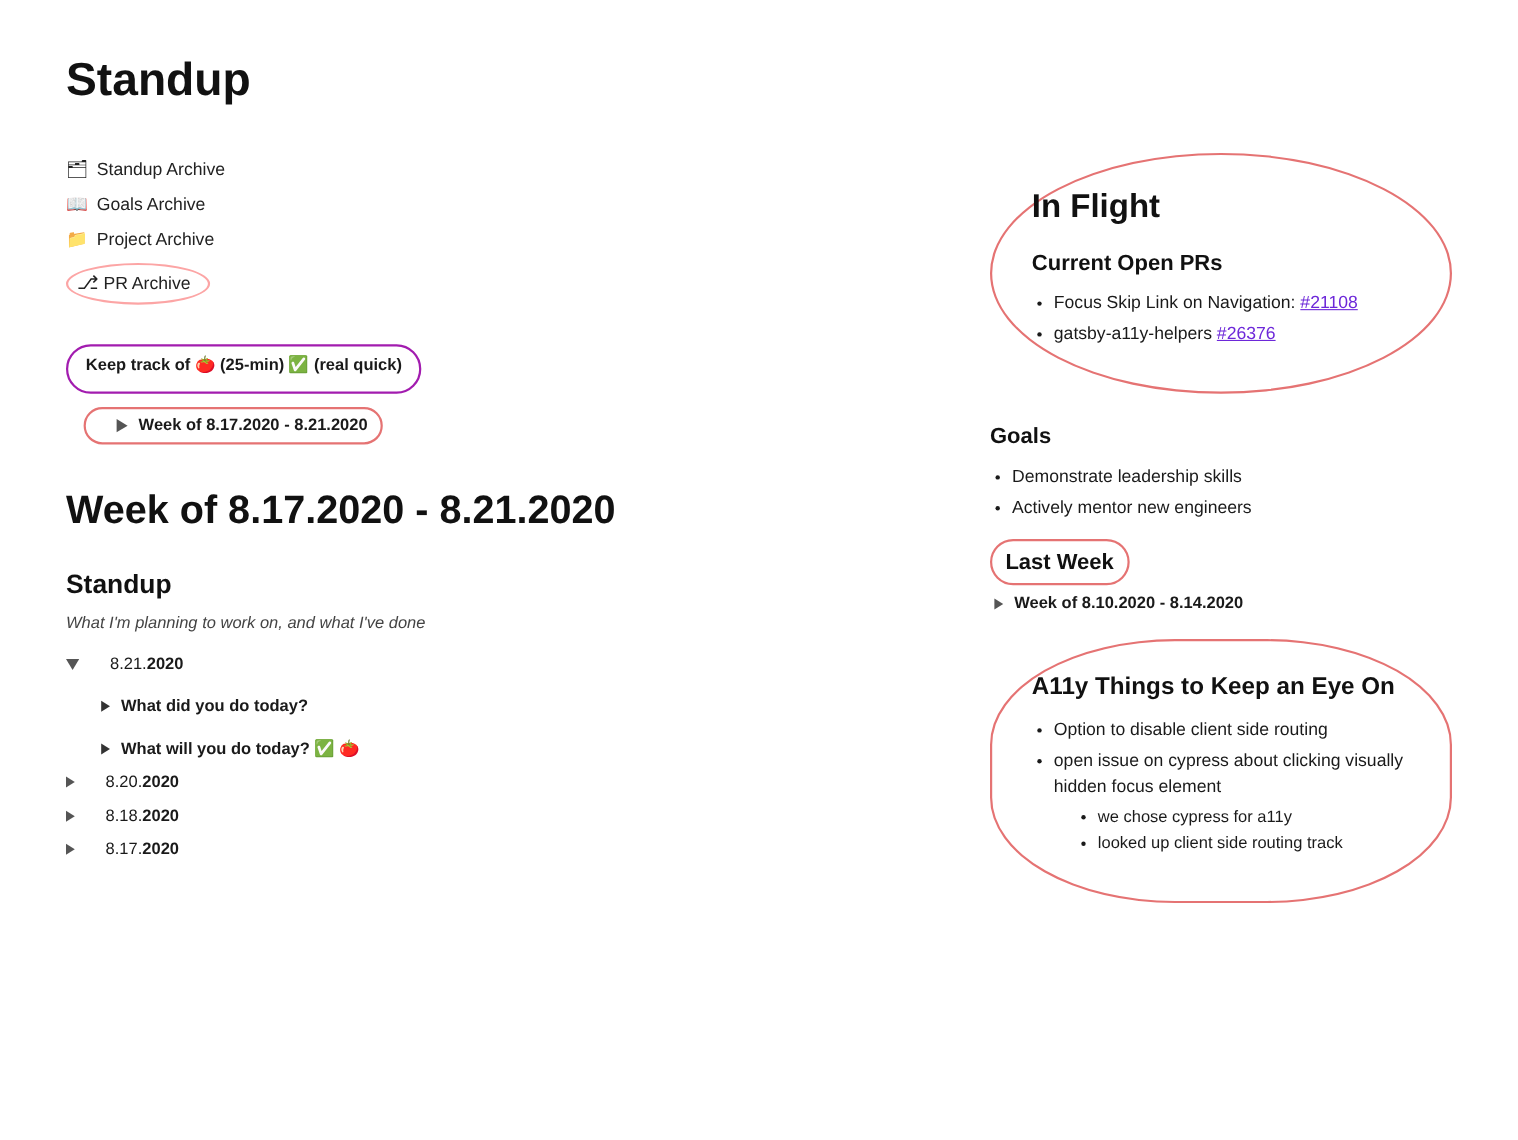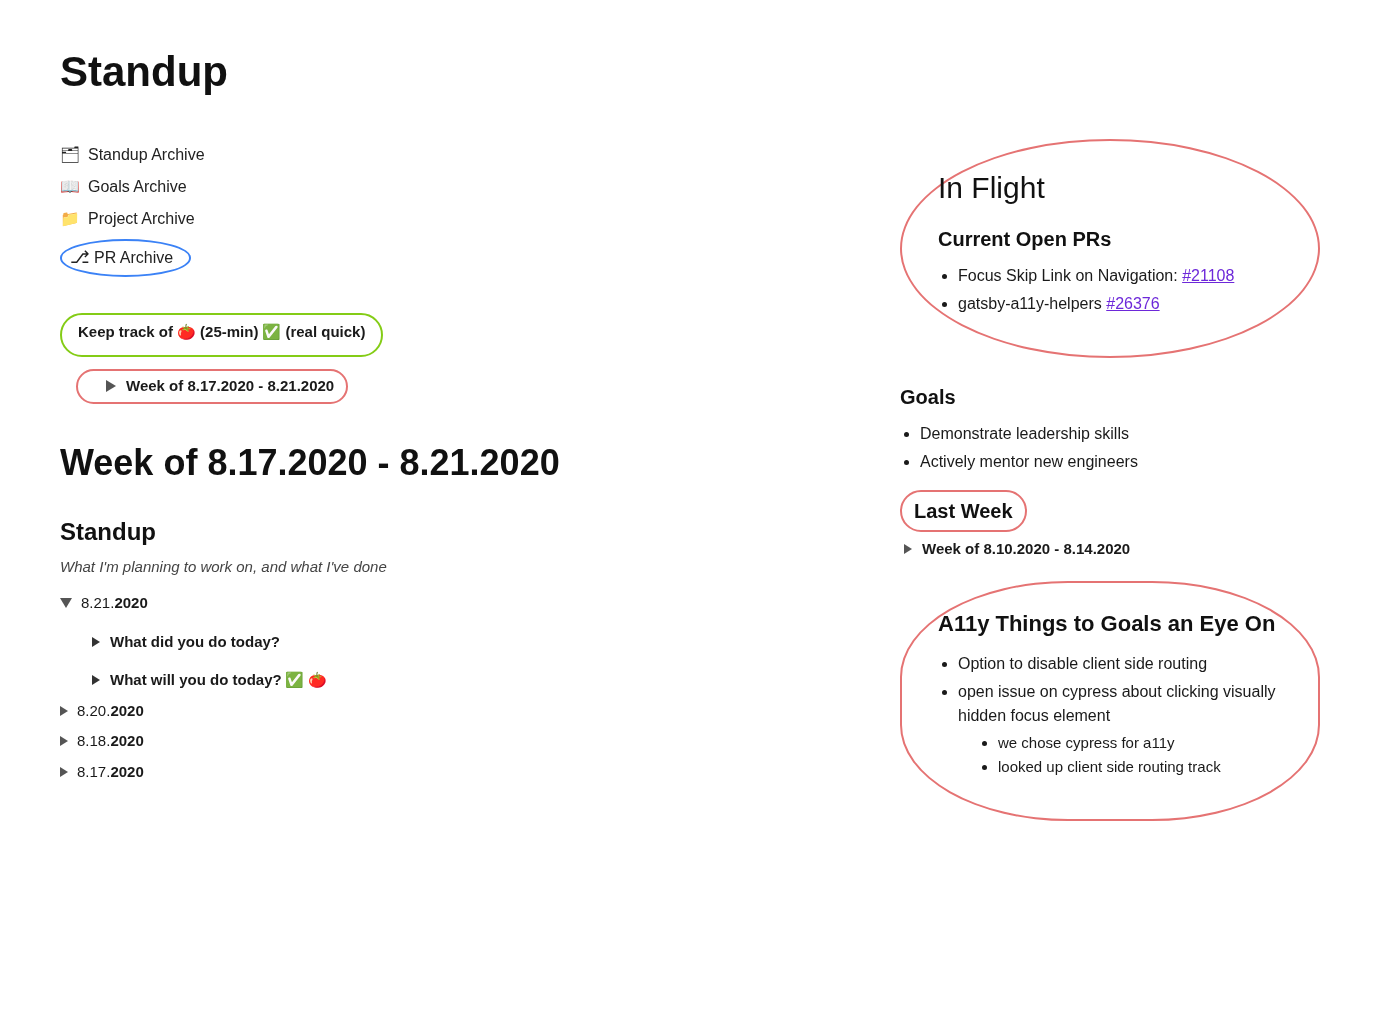--- a/index.html
+++ b/index.html
@@ -50,27 +50,27 @@
     }
     .nav-icon {
       font-size: 16px;
       width: 20px;
       text-align: center;
     }
 
     
     .circle-pr {
       display: inline-block;
-      border: 2px solid #3b82f6;
+      border: 2px solid #fca5a5;
       border-radius: 50%;
       padding: 4px 16px 4px 8px;
     }
     .circle-keeptrack {
       display: inline-block;
-      border: 2px solid #84cc16;
+      border: 2px solid #a21caf;
       border-radius: 50px;
       padding: 6px 16px;
       margin-top: 8px;
       text-align: center;
     }
     .circle-week {
       display: inline-block;
       border: 2px solid #e57373;
       border-radius: 50px;
       padding: 4px 12px;
@@ -135,21 +135,21 @@
       font-size: 15px;
     }
 
     .date-entry {
       margin-bottom: 8px;
     }
 
     .date-toggle {
       display: flex;
       align-items: center;
-      gap: 5px;
+      gap: 24px;
       font-size: 15px;
       cursor: pointer;
     }
 
     .date-toggle .date-label {
       font-size: 15px;
     }
     .date-toggle .date-label strong {
       font-weight: 800;
     }
@@ -186,21 +186,21 @@
 
     .oval-border-a11y {
       border: 2px solid #e57373;
       border-radius: 40%;
       padding: 24px 36px;
       margin-top: 12px;
     }
 
     .right-section-heading {
       font-size: 30px;
-      font-weight: 400;
+      font-weight: 700;
       margin-bottom: 14px;
       color: #111;
     }
 
     .sub-section-heading {
       font-size: 20px;
       font-weight: 800;
       margin-bottom: 10px;
       color: #111;
     }
@@ -373,21 +373,21 @@
       <span class="oval-border-medium">
         <h3 class="sub-section-heading" style="display:inline;font-size:20px;">Last Week</h3>
       </span>
       <div class="last-week-toggle">
         <span class="triangle-right" style="border-top-width:5px;border-bottom-width:5px;border-left-width:8px;"></span>
         <span>Week of 8.10.2020 - 8.14.2020</span>
       </div>
     </div>
 
     <div class="oval-border-a11y" style="margin-top:20px;">
-      <h3 class="sub-section-heading" style="font-size:22px; margin-bottom:12px;">A11y Things to Goals an Eye On</h3>
+      <h3 class="sub-section-heading" style="font-size:22px; margin-bottom:12px;">A11y Things to Keep an Eye On</h3>
       <ul class="bullet-list">
         <li>Option to disable client side routing</li>
         <li>
           <span>open issue on cypress about clicking visually hidden focus element</span>
           <ul class="nested-bullet">
             <li>we chose cypress for a11y</li>
             <li>looked up client side routing track</li>
           </ul>
         </li>
       </ul>

